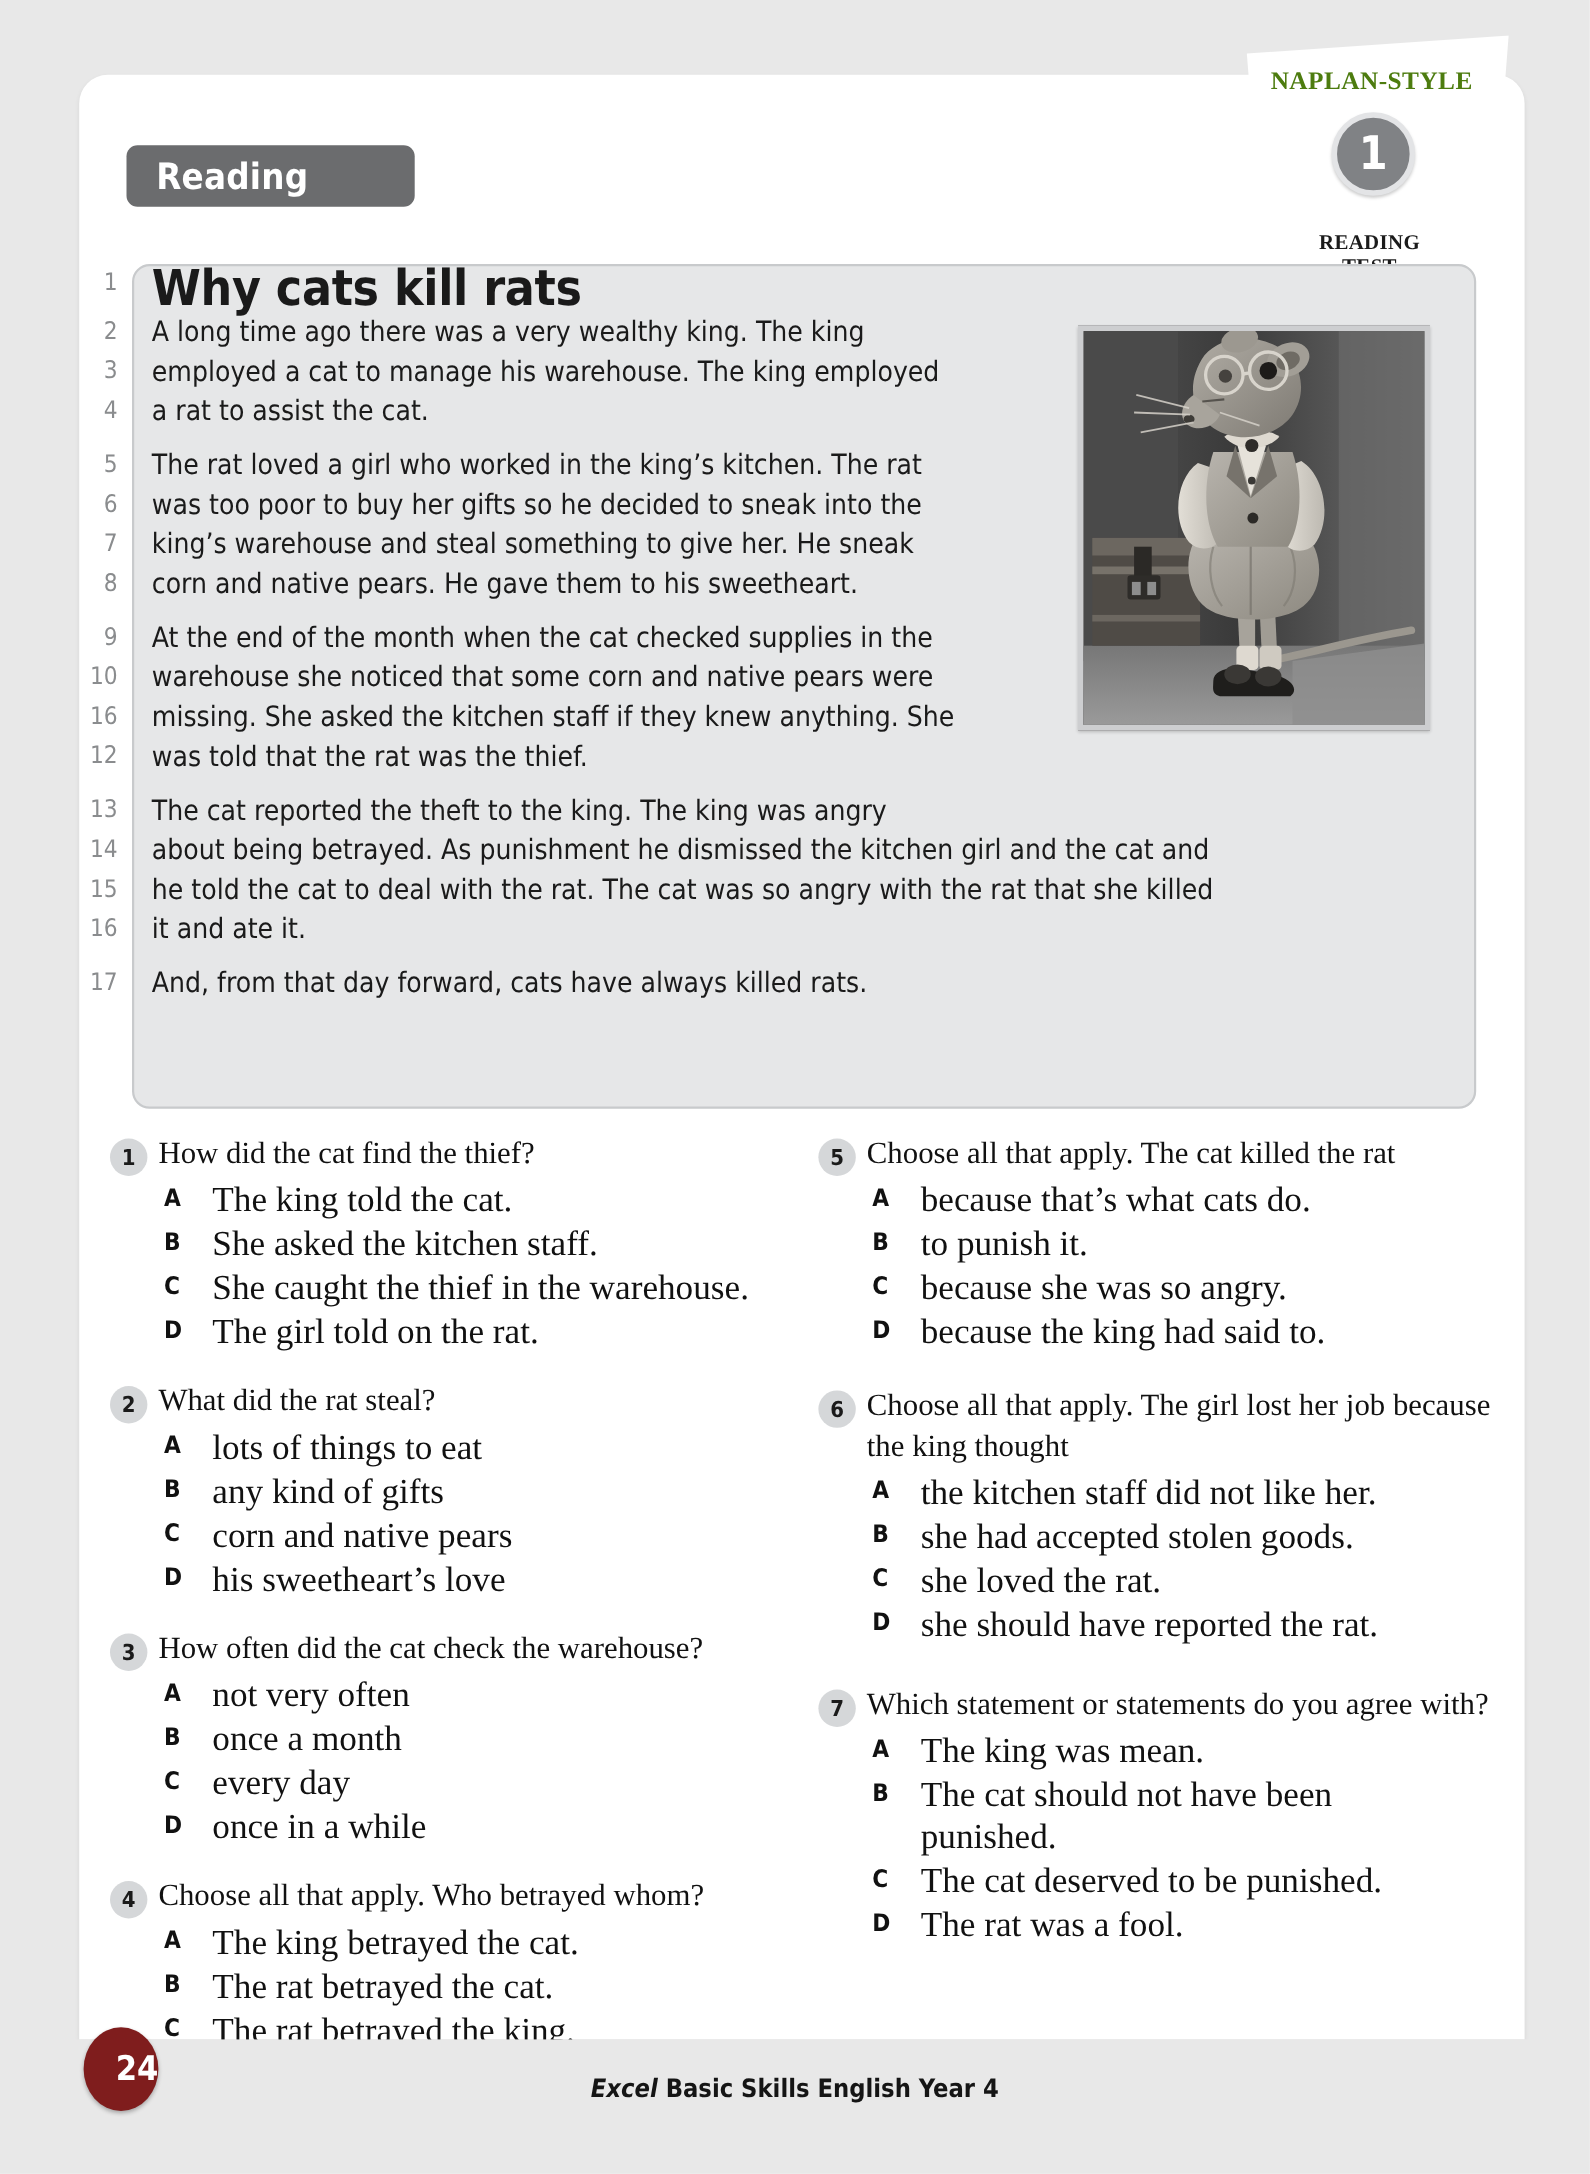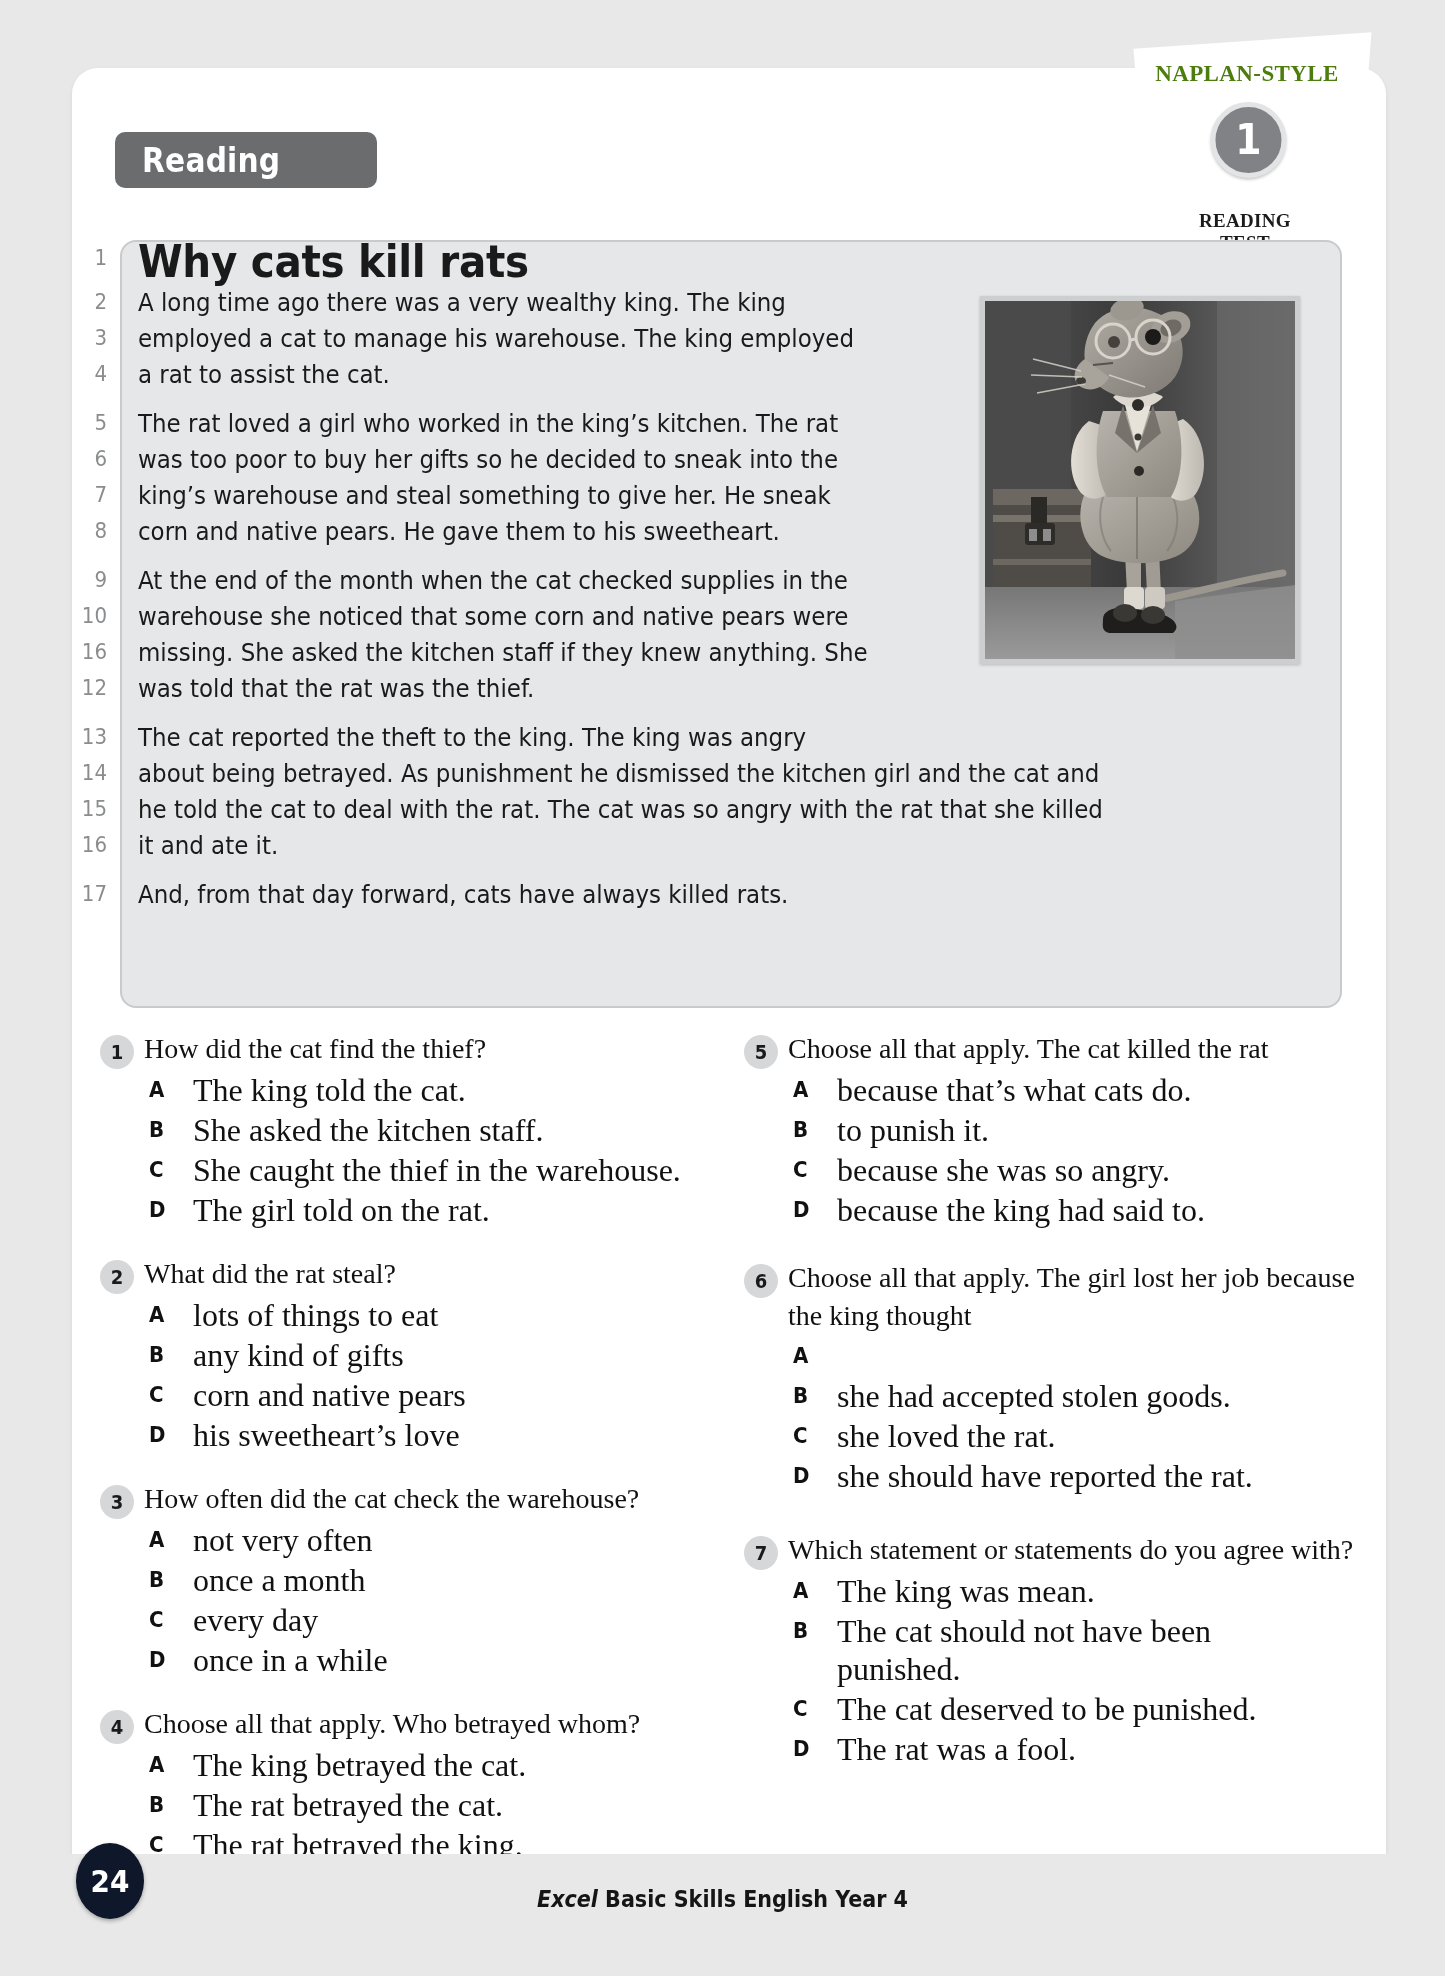--- a/index.html
+++ b/index.html
@@ -158,22 +158,22 @@
   }
 
   
   .footer-band {
     position: absolute; left: 0; top: 1854px;
     width: 1445px; height: 122px; background: #e8e8e8;
   }
   .pagenum {
     position: absolute; left: 76px; top: 1843px;
     width: 68px; height: 76px; border-radius: 50%;
-    background: #0f172a;
-    display: flex; align-items: center; justify-content: center;
+    background: #7f1d1d;
+    display: flex; align-items: center; justify-content: flex-end;
     color: #ffffff; font-size: 31px; font-weight: bold;
     font-family: "DejaVu Sans Condensed", "Liberation Sans Narrow", "Liberation Sans", sans-serif;
     box-shadow: 0 2px 4px rgba(0,0,0,.3);
   }
   .footer-text {
     position: absolute; left: 0; top: 1886px; width: 1445px;
     text-align: center;
     font-family: "DejaVu Sans Condensed", "Liberation Sans Narrow", "Liberation Sans", sans-serif;
     font-size: 23px; font-weight: bold; color: #151515;
   }
@@ -502,20 +502,21 @@
           </div>
         </div>
         <div class="q" style="margin-top: 30px;">
           <div class="qhead">
             <div class="qnum">6</div>
             <div class="qtext">Choose all that apply. The girl lost her job because the king thought</div>
           </div>
           <div class="opts">
             <div class="opt">
               <div class="optl">A</div>
+              <div class="optt">the kitchen staff did not like her.</div>
             </div>
             <div class="opt">
               <div class="optl">B</div>
               <div class="optt">she had accepted stolen goods.</div>
             </div>
             <div class="opt">
               <div class="optl">C</div>
               <div class="optt">she loved the rat.</div>
             </div>
             <div class="opt">

